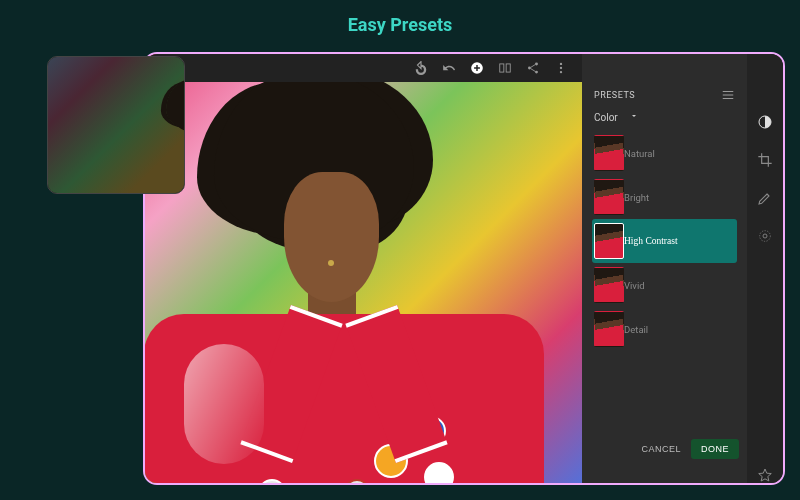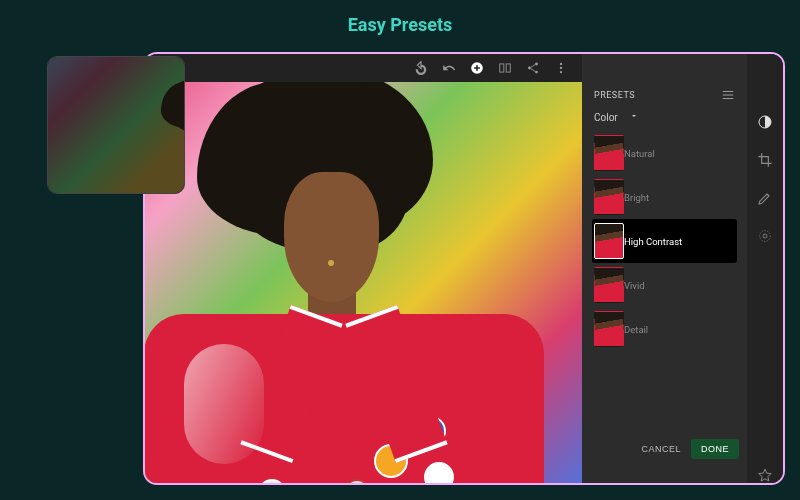--- a/index.html
+++ b/index.html
@@ -171,21 +171,22 @@
     display:flex;
     align-items:center;
     padding:4px 2px;
     font-size:9.5px;
     color:#888;
     cursor:pointer;
     border-radius:3px;
   }
   .preset-item.selected {
     color:#fff;
-    background:#000000;
+    background:#0f766e;
+    font-family:Liberation Serif, serif;
   }
   .preset-item.selected .thumb { border-color:#fff; }
   .thumb {
     width:30px;height:36px;
     border-radius:2px;
     border:1px solid transparent;
     background: linear-gradient(170deg, #201812 0%, #201812 30%, #5a3826 30%, #5a3826 46%, #d91f3c 46%, #d91f3c 100%);
     flex-shrink:0;
   }
   .panel-foot {

